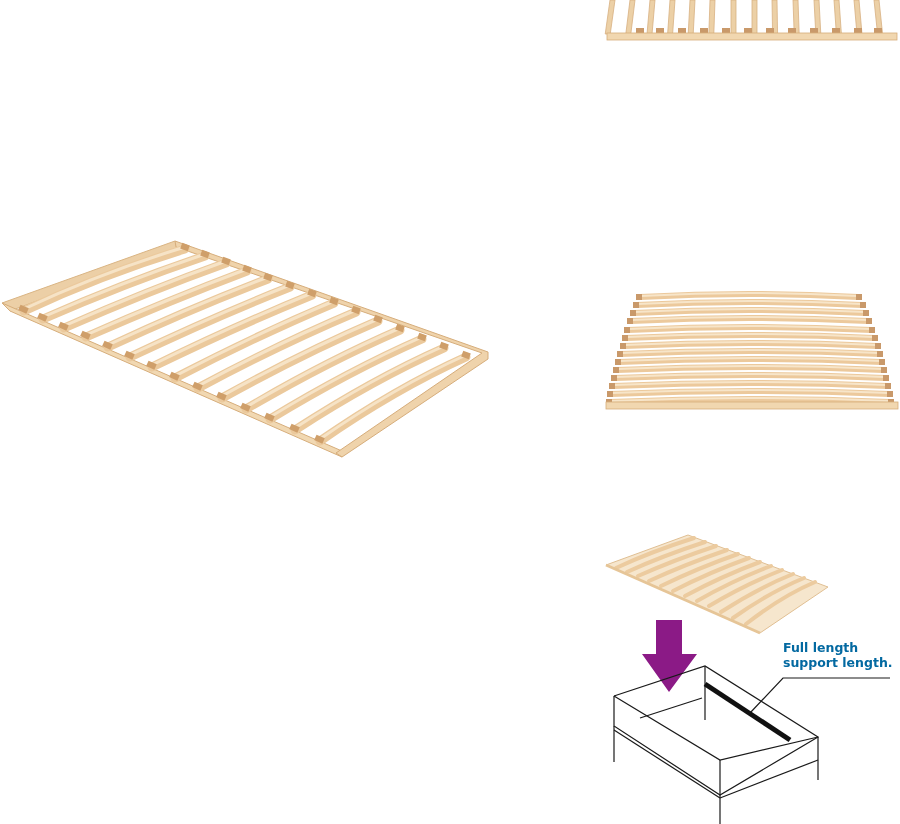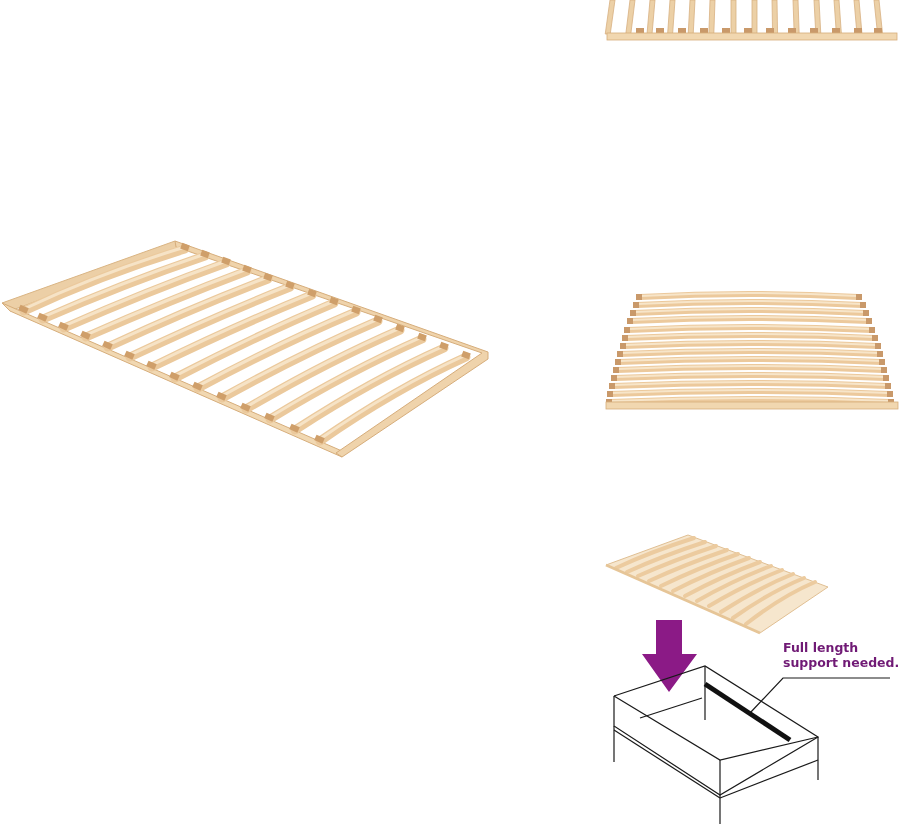--- a/index.html
+++ b/index.html
@@ -1,19 +1,19 @@
 <!DOCTYPE html>
 <html><head>
 <meta charset="utf-8">
 <style>
   html, body { margin: 0; padding: 0; background: #ffffff; }
   body { width: 900px; height: 824px; position: relative; overflow: hidden; font-family: "DejaVu Sans", sans-serif; }
   .panel { position: absolute; }
   svg { display: block; }
-  .callout-text { position: absolute; font-family: "DejaVu Sans", sans-serif; font-weight: bold; font-size: 12.5px; line-height: 15px; color: #701a75; white-space: nowrap; }
+  .callout-text { position: absolute; font-family: "DejaVu Sans", sans-serif; font-weight: bold; font-size: 12.5px; line-height: 15px; color: #0369a1; white-space: nowrap; }
 </style>
 </head>
 <body>
 
 <div class="panel" style="left:0;top:235px;width:495px;height:230px;">
   <svg width="495" height="230" viewBox="0 0 495 230">
 
     <polygon points="2,68 175,6 181,12 10,76" fill="#eccfa6" stroke="#d9b483" stroke-width="1"></polygon>
 
     <polygon points="2,68 10,76 342,222 342,216" fill="#f1d8b2" stroke="#d6ad7b" stroke-width="1"></polygon>
@@ -226,15 +226,15 @@
       <line x1="120" y1="265" x2="120" y2="294"></line>
       <line x1="14" y1="200" x2="120" y2="268"></line>
       <line x1="218" y1="230" x2="120" y2="268"></line>
       <polyline points="150,183 183,148 290,148"></polyline>
     </g>
 
     <line x1="105" y1="154" x2="190" y2="210" stroke="#111" stroke-width="5"></line>
   </svg>
   <div class="callout-text" style="left:183px;top:110px;">
     <div>Full length</div>
-    <div>support needed.</div>
+    <div>support length.</div>
   </div>
 </div>
 
 </body></html>

